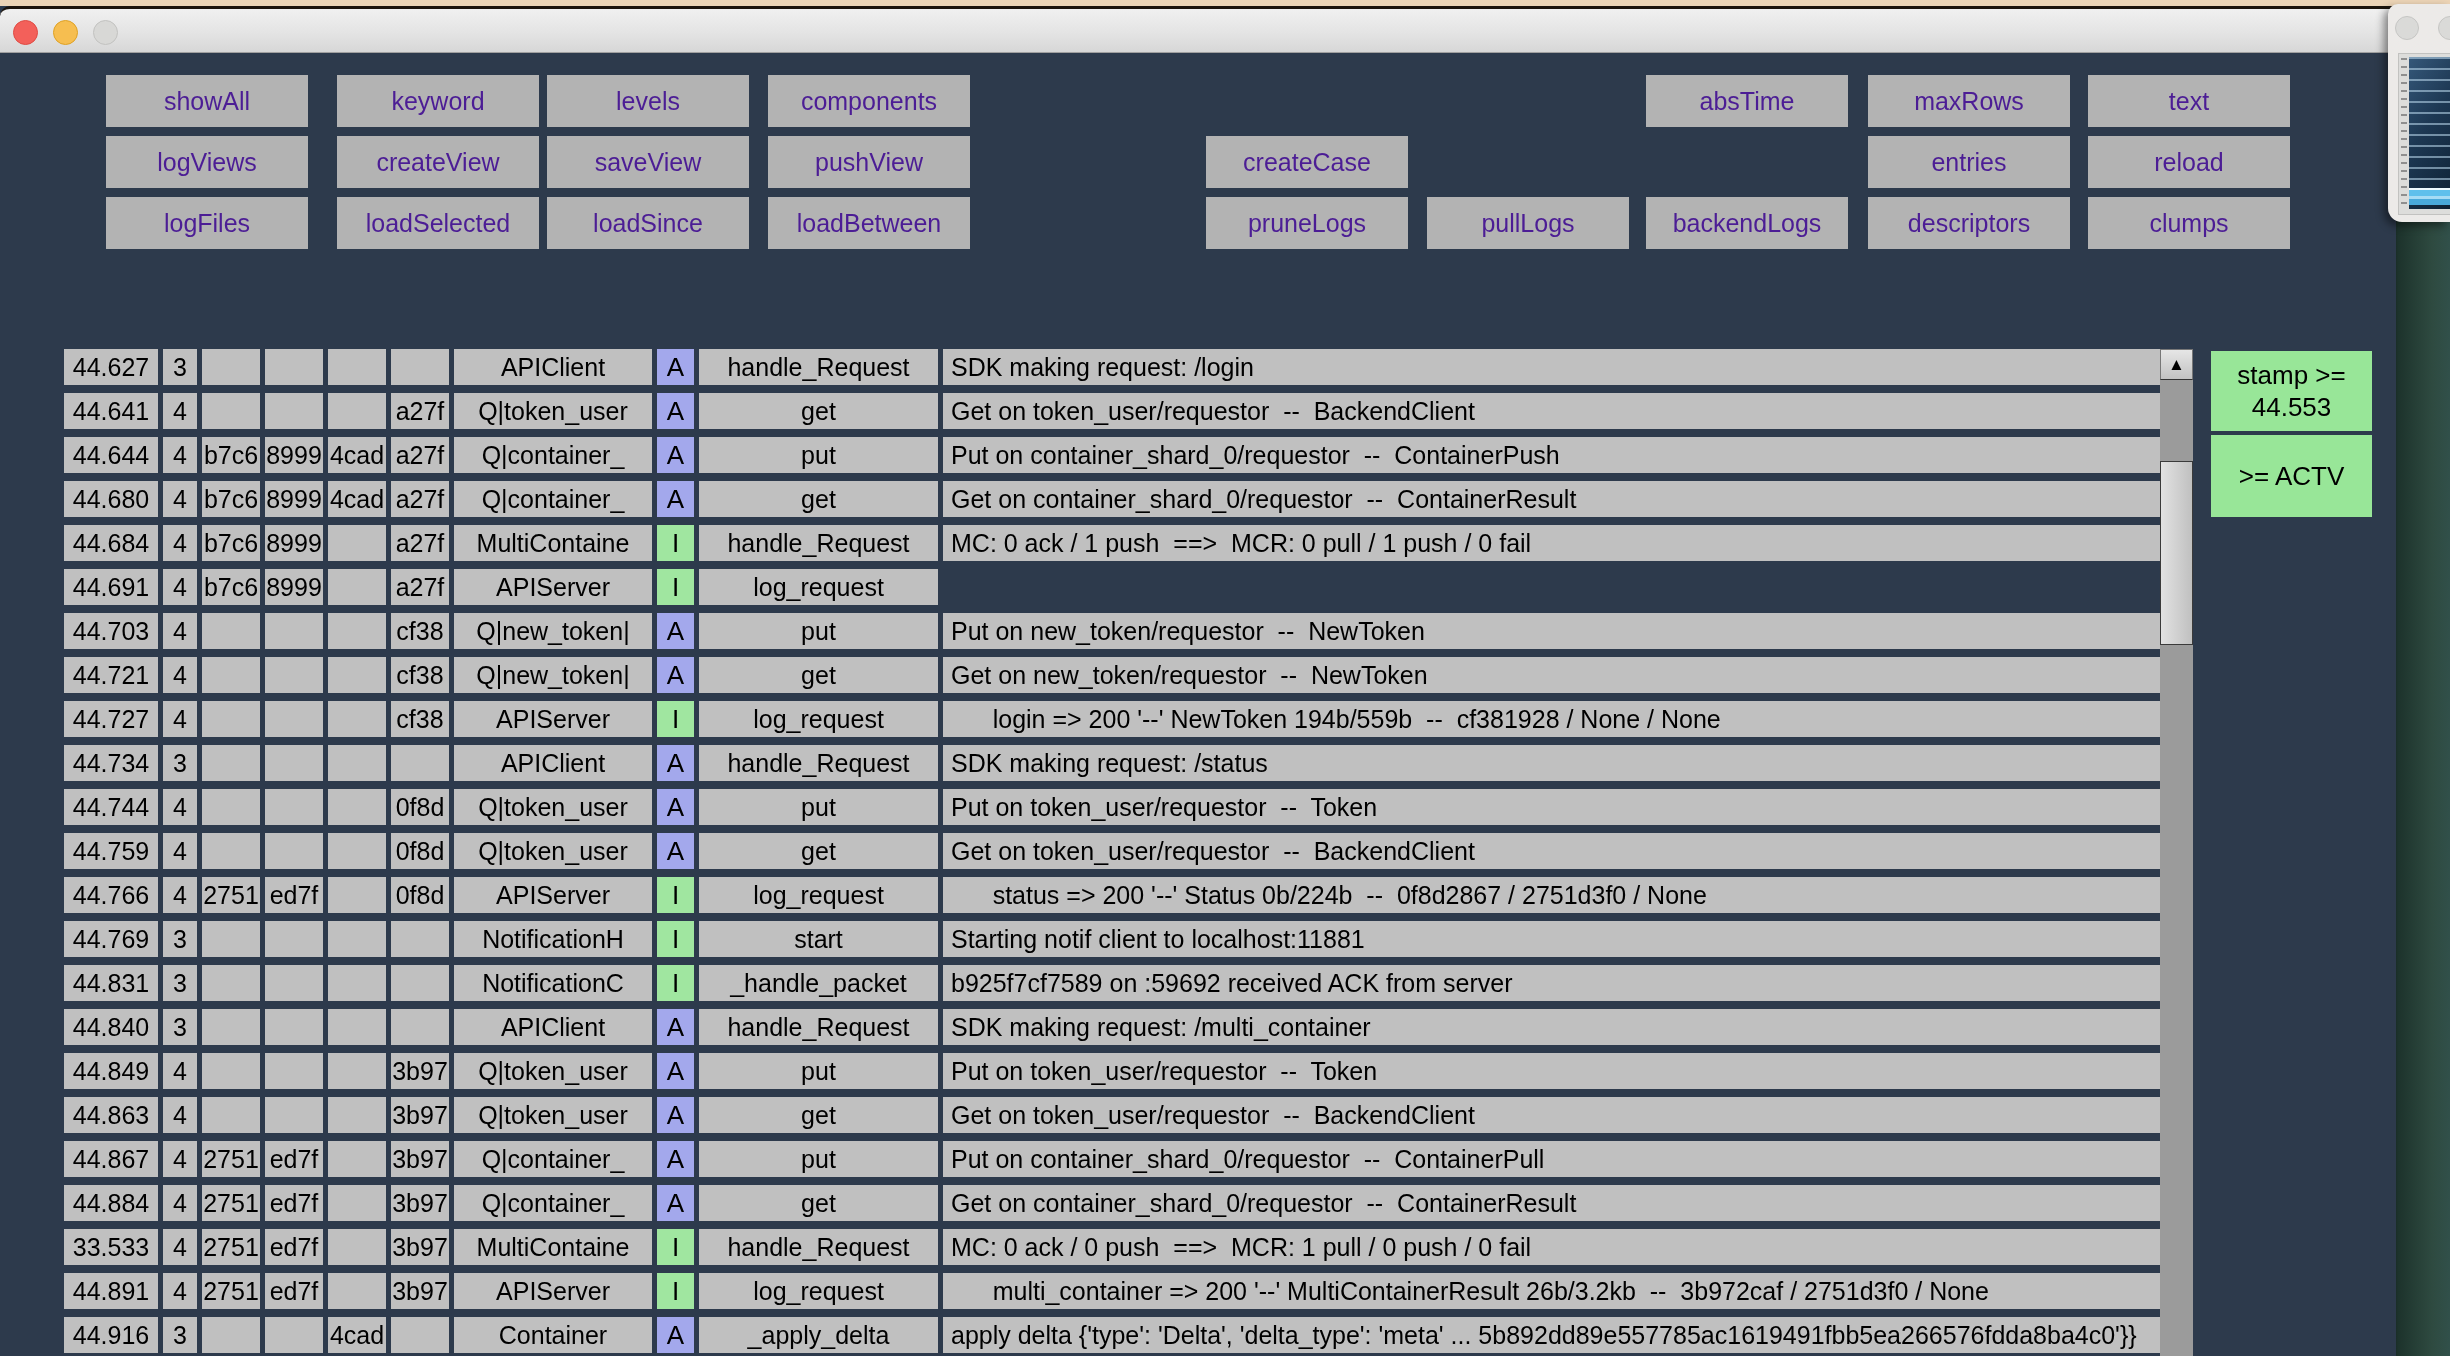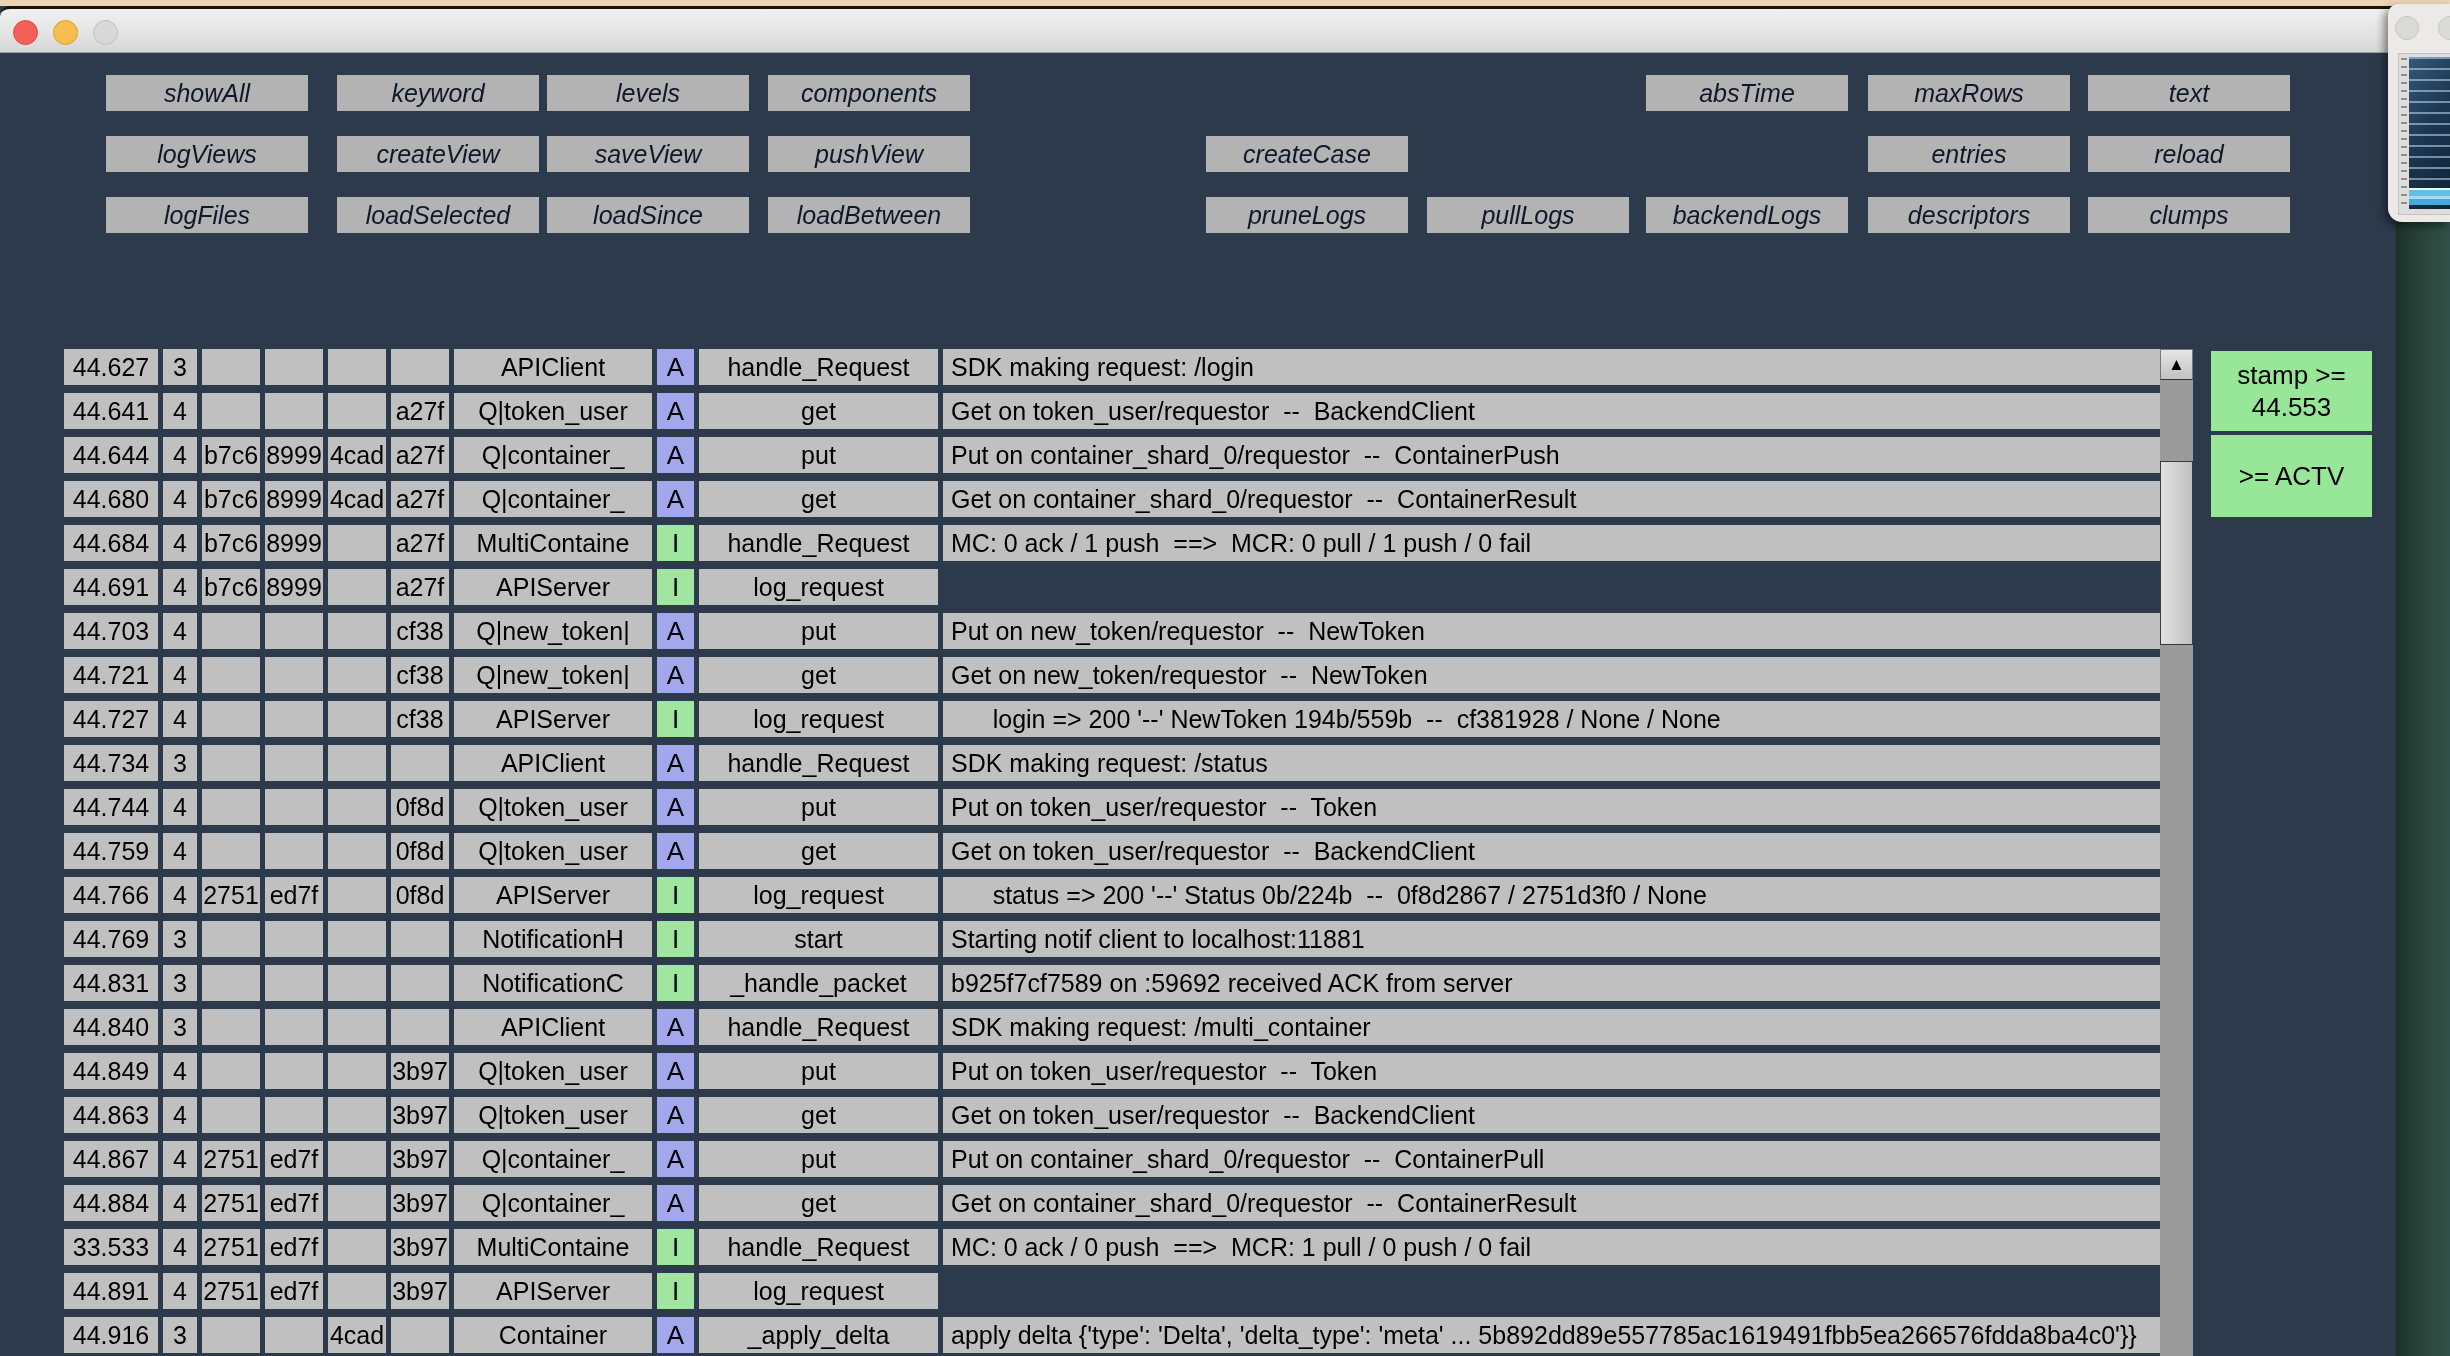--- a/index.html
+++ b/index.html
@@ -16,23 +16,23 @@
     background:#2d3a4c;border-top-left-radius:10px;z-index:2;}
   .titlebar{position:absolute;left:0;top:0;width:100%;height:43px;
     background:linear-gradient(180deg,#f0f0f0 0%,#e4e4e4 55%,#d7d7d7 100%);
     border-top:3px solid #1c140c;border-bottom:1px solid #a0a0a0;
     border-top-left-radius:10px;}
   .tl{position:absolute;top:11px;width:23px;height:23px;border-radius:50%;}
   .tl-close{left:13px;background:#f3605a;border:1px solid #df4b43;}
   .tl-min{left:53px;background:#f6be50;border:1px solid #dfa123;}
   .tl-zoom{left:93px;background:#d8d8d6;border:1px solid #c2c2c0;}
   
-  .btn{position:absolute;width:202px;height:36px;background:#b3b3b3;
+  .btn{position:absolute;width:202px;height:52px;background:#b3b3b3;
     display:flex;align-items:center;justify-content:center;
-    font-size:25px;color:#0f172a;cursor:default;font-style:italic;}
+    font-size:25px;color:#4c1d95;cursor:default;}
   .col-a{left:106px}.col-b{left:337px}.col-c{left:547px}.col-d{left:768px}
   .col-e{left:1206px}.col-f{left:1427px}.col-g{left:1646px}.col-h{left:1868px}.col-i{left:2088px}
   .row-1{top:69px}.row-2{top:130px}.row-3{top:191px}
   
   .log-table{position:absolute;left:38px;top:343px;width:2122px;height:1007px;overflow:hidden;padding-left:26px;}
   .log-row{display:grid;grid-template-columns:94px 34px 58px 58px 58px 58px 198px 37px 239px 1240px;
     column-gap:5px;height:36px;margin-bottom:8px;}
   .cell{background:#c0c0c0;display:flex;align-items:center;justify-content:center;
     font-size:25px;overflow:hidden;white-space:pre;}
   .cell.msg{justify-content:flex-start;padding-left:8px;}
@@ -362,20 +362,21 @@
       <div class="log-row">
     <div class="cell">44.891</div>
     <div class="cell">4</div>
     <div class="cell">2751</div>
     <div class="cell">ed7f</div>
     <div class="cell"></div>
     <div class="cell">3b97</div>
     <div class="cell">APIServer</div>
     <div class="cell marker" style="background: rgb(160, 230, 160);">I</div>
     <div class="cell">log_request</div>
+    <div class="cell msg">      multi_container =&gt; 200 '--' MultiContainerResult 26b/3.2kb  --  3b972caf / 2751d3f0 / None</div>
   </div>
       <div class="log-row">
     <div class="cell">44.916</div>
     <div class="cell">3</div>
     <div class="cell"></div>
     <div class="cell"></div>
     <div class="cell">4cad</div>
     <div class="cell"></div>
     <div class="cell">Container</div>
     <div class="cell marker" style="background: rgb(163, 168, 236);">A</div>

